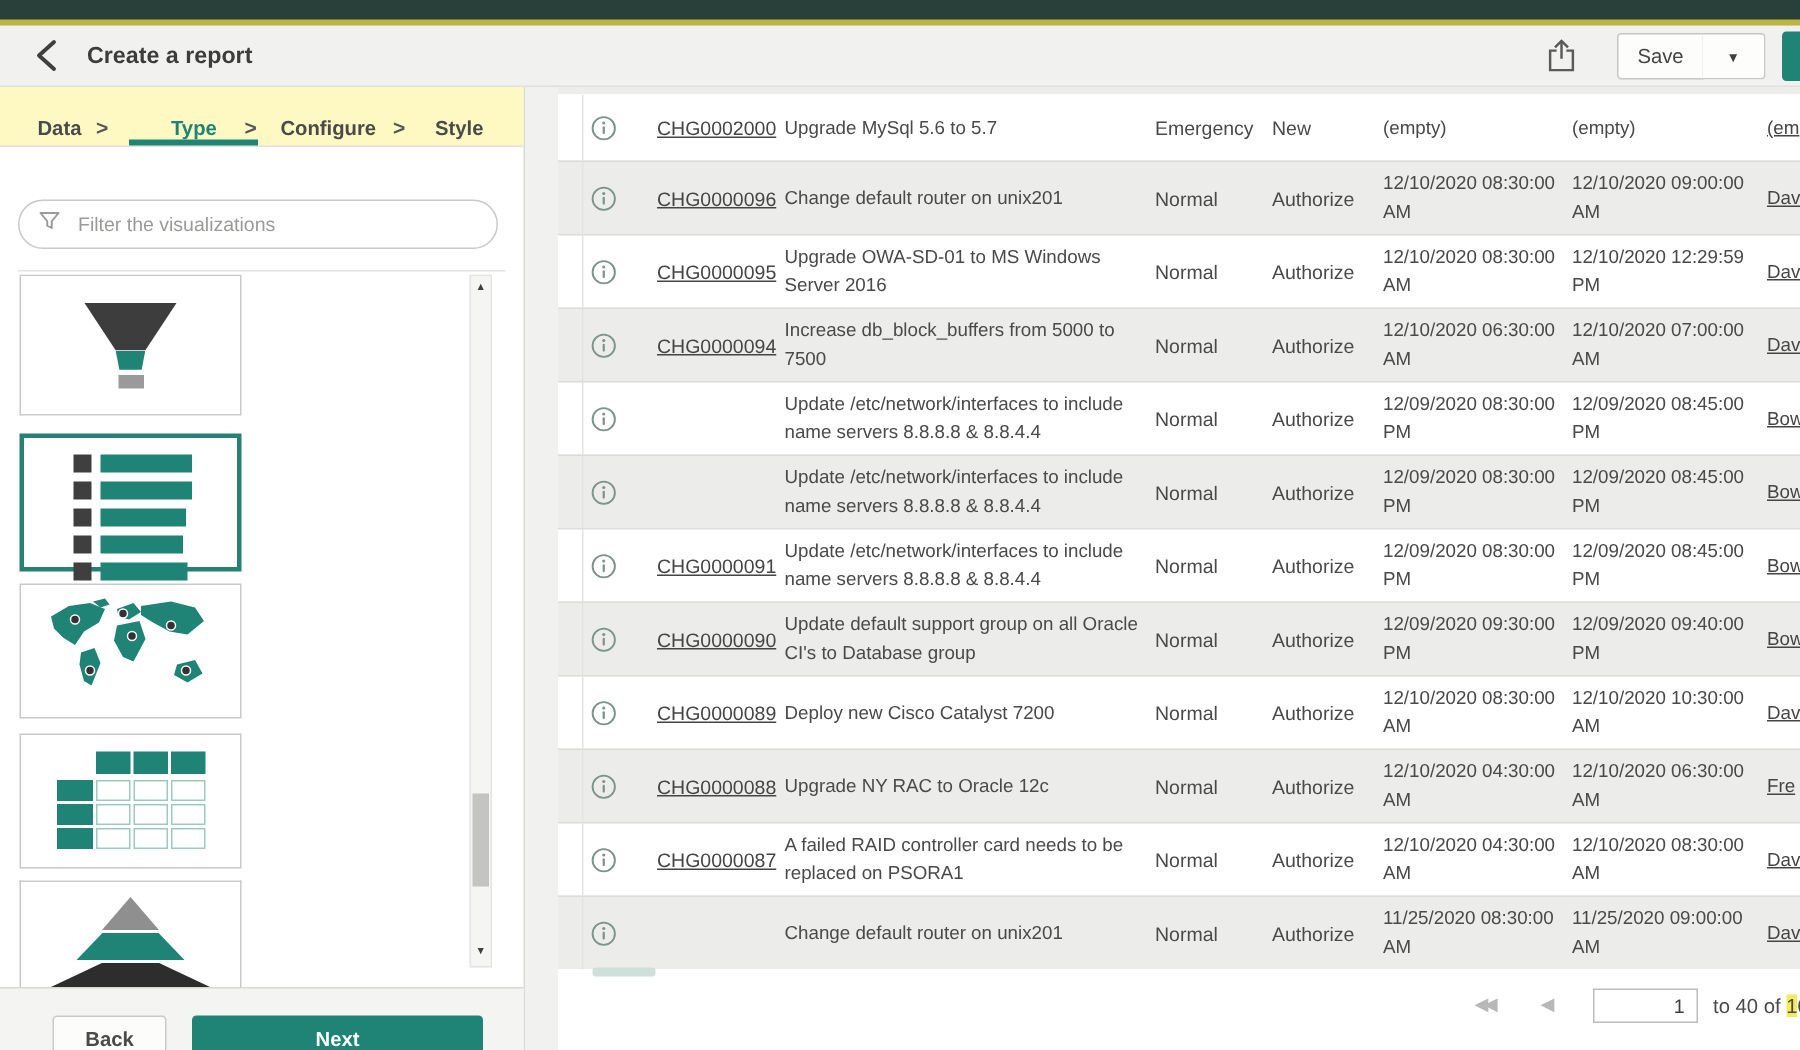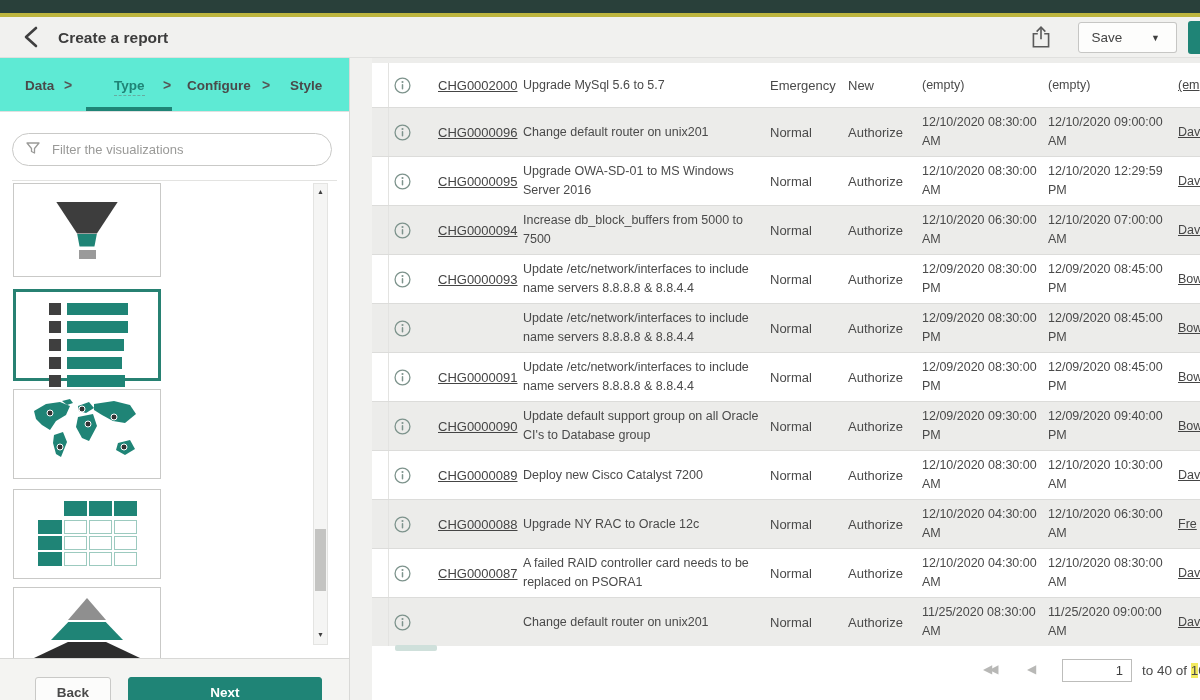--- a/index.html
+++ b/index.html
@@ -23,21 +23,21 @@
             font-family:inherit;cursor:pointer;}
   .save-caret-btn{position:absolute;left:1135px;top:5px;width:42px;height:31px;background:#fdfdfc;
             border:1px solid #c6c6c4;border-left:none;border-radius:0 3px 3px 0;font-size:9px;color:#3f3f3f;
             cursor:pointer;}
   .primary-sliver{position:absolute;left:1188px;top:4px;width:12px;height:33px;background:#1f8476;
             border-radius:3px 0 0 3px;border:none;cursor:pointer;}
 
   
   .panel{position:absolute;left:0;top:58px;width:350px;height:642px;background:#fff;
          border-right:1px solid #d9d9d7;z-index:5;}
-  .steps{position:absolute;left:0;top:0;width:100%;height:54px;border-bottom:1px solid #e0e0e0;background:#5eead4;}
+  .steps{position:absolute;left:0;top:0;width:100%;height:40px;border-bottom:1px solid #e0e0e0;background:#fef9c3;}
   .step{position:absolute;top:20px;font-size:13.5px;font-weight:600;color:#4a4a4a;cursor:pointer;}
   .step.active{color:#1f8476;border-bottom:1px dashed #66aca0;padding-bottom:2px;}
   .step-sep{position:absolute;top:19px;font-size:14px;font-weight:600;color:#555;}
   .active-bar{position:absolute;left:86px;bottom:0;width:86px;height:4px;background:#1f8476;}
 
   .filterbox{position:absolute;left:12px;top:75px;width:320px;height:33px;border:1px solid #c9c9c7;
              border-radius:17px;background:#fff;display:flex;align-items:center;padding:0 12px;gap:9px;}
   .filterbox input{border:none;outline:none;flex:1;font-size:13px;font-family:inherit;color:#4a4a4a;background:transparent;}
   .filterbox input::placeholder{color:#9a9a98;}
   .list-divider{position:absolute;left:12px;right:12px;top:122px;border-top:1px solid #e3e3e1;}
@@ -327,21 +327,20 @@
     <a class="cell c-asg">Dav</a>
   </div>
       <div class="trow">
     <span class="cell c-info">
       <svg width="17" height="17" viewBox="0 0 16 16">
         <circle cx="8" cy="8" r="7" fill="none" stroke="#7d938c" stroke-width="1.2"></circle>
         <circle cx="8" cy="4.7" r="1" fill="#7d938c"></circle>
         <rect x="7.3" y="6.7" width="1.4" height="5" rx="0.7" fill="#7d938c"></rect>
       </svg>
     </span>
-    <a class="cell c-num">CHG0000093</a>
     <div class="cell c-desc">Update /etc/network/interfaces to include name servers 8.8.8.8 &amp; 8.8.4.4</div>
     <div class="cell c-pri">Normal</div>
     <div class="cell c-state">Authorize</div>
     <div class="cell c-d1">12/09/2020 08:30:00 PM</div>
     <div class="cell c-d2">12/09/2020 08:45:00 PM</div>
     <a class="cell c-asg">Bow</a>
   </div>
       <div class="trow">
     <span class="cell c-info">
       <svg width="17" height="17" viewBox="0 0 16 16">

